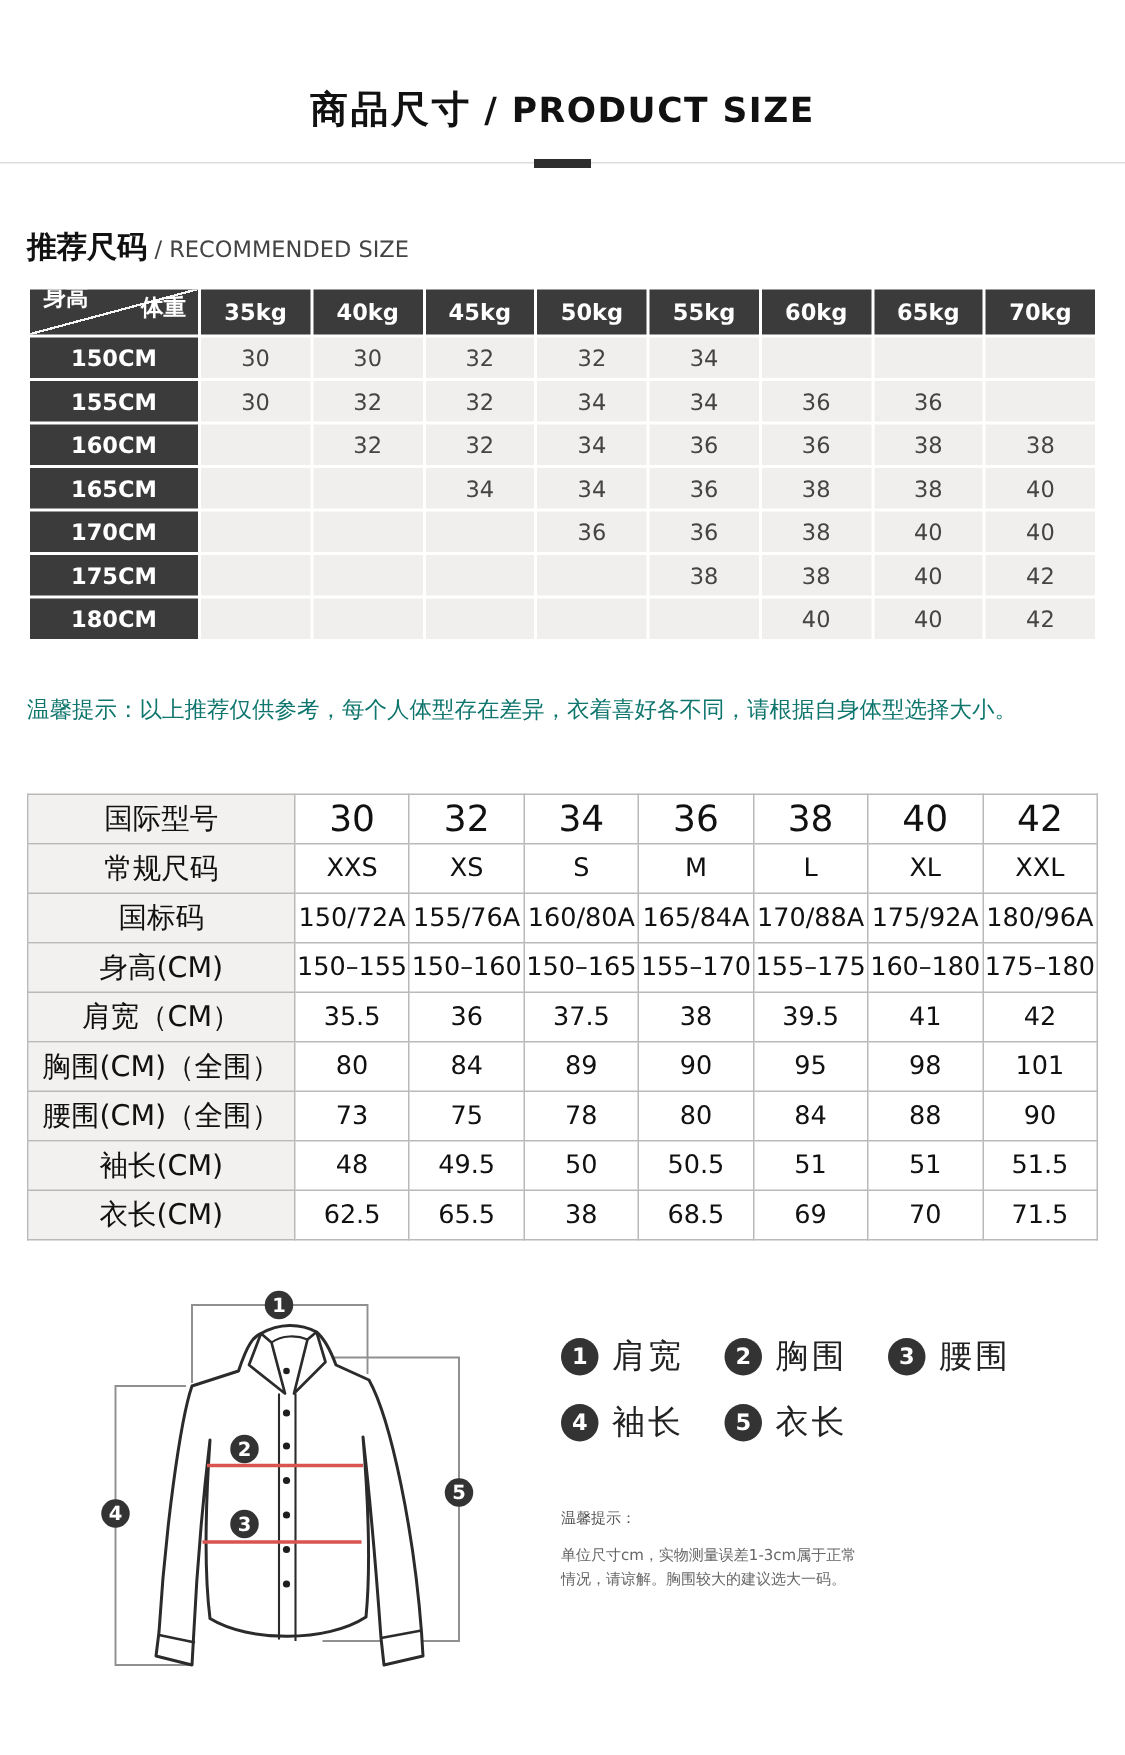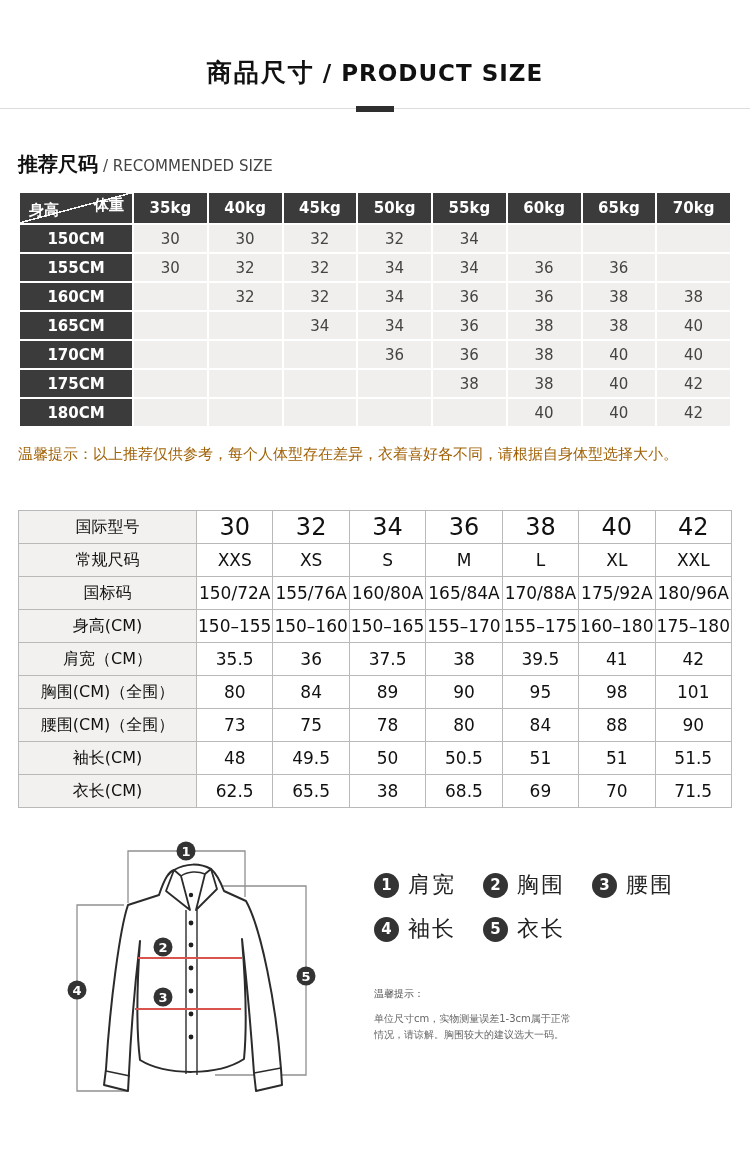--- a/index.html
+++ b/index.html
@@ -25,30 +25,30 @@
   .rec-table { margin:13px 18px 0; width:714px; border-collapse:separate; border-spacing:2px; table-layout:fixed; }
   .rec-table th, .rec-table td { text-align:center; padding:0; overflow:hidden; }
   .rec-table thead th { background:#3b3b3b; color:#fff; font-size:15px; font-weight:bold; height:30px; }
   .rec-table thead th.corner {
     width:112px; position:relative;
     background:
       linear-gradient(to bottom right, transparent calc(50% - 1px), #f5f5f5 calc(50% - 1px), #f5f5f5 calc(50% + 0.5px), transparent calc(50% + 0.5px)),
       #3b3b3b;
   }
   .corner .c-tr { position:absolute; top:3px; right:8px; font-size:15px; }
-  .corner .c-bl { position:absolute; bottom:3px; left:9px; font-size:15px; }
+  .corner .c-bl { position:absolute; bottom:15px; left:9px; font-size:15px; }
   .rec-table tbody th { background:#3b3b3b; color:#fff; font-size:15px; font-weight:bold; height:27px;text-align:center; }
   .rec-table tbody td { background:#f0efee; color:#444; font-size:15px; height:27px; }
 
-  .note1 { margin:17px 18px 0; font-size:15px; color:#a16207; }
+  .note1 { margin:36px 18px 0; font-size:15px; color:#0f766e; }
 
   
   .size-table { margin:46px 18px 0; width:714px; border-collapse:collapse; }
   .size-table th, .size-table td { border:1px solid #b9b9b9; text-align:center; height:32px; padding:0; overflow:hidden; }
-  .size-table th { background:#f2f1ef; font-size:16px; font-weight:normal; color:#111; }
+  .size-table th { background:#f2f1ef; font-size:19px; font-weight:normal; color:#111; }
   .size-table td { font-size:17px; color:#111; background:#fff; }
   .size-table tr.em td { font-size:24px; }
 
   
   .bottom { display:flex; margin:24px 10px 0 28px; }
   .shirt-svg { flex:0 0 auto; }
   .right-col { margin-left:16px; padding-top:38px; }
   .legend-row { margin-bottom:14px; white-space:nowrap; }
   .legend-item { display:inline-flex; align-items:center; margin-right:27px; }
   .badge {

